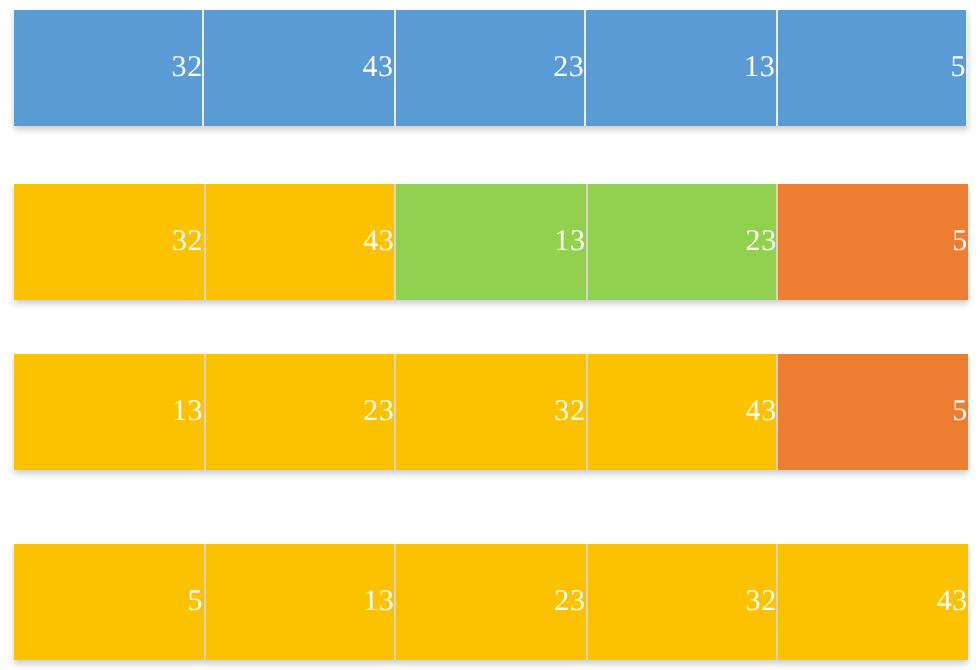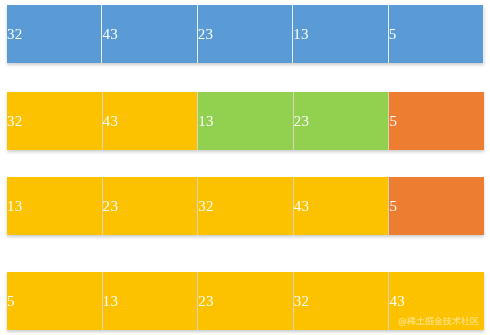--- a/index.html
+++ b/index.html
@@ -33,21 +33,21 @@
   .row-3 { top: 177px; }
   .row-4 { top: 272px; }
 
   .cell {
     position: relative;
     flex: 1 1 0;
     height: 100%;
     box-sizing: border-box;
     display: flex;
     align-items: center;
-    justify-content: flex-start;
+    justify-content: flex-end;
     border-right: 1px solid rgba(222,214,196,0.95);
   }
   .cell:last-child {
     border-right: none;
   }
   
   .row-1 .cell {
     border-right: 1px solid rgba(240,244,248,0.95);
   }
   .cell-value {
@@ -140,17 +140,16 @@
       <span class="cell-value">13</span>
     </div>
     <div class="cell c-yellow">
       <span class="cell-value">23</span>
     </div>
     <div class="cell c-yellow">
       <span class="cell-value">32</span>
     </div>
     <div class="cell c-yellow">
       <span class="cell-value">43</span>
-      <span class="watermark">@稀土掘金技术社区</span>
     </div>
   </div>
 
 </div>
 
 </body></html>

